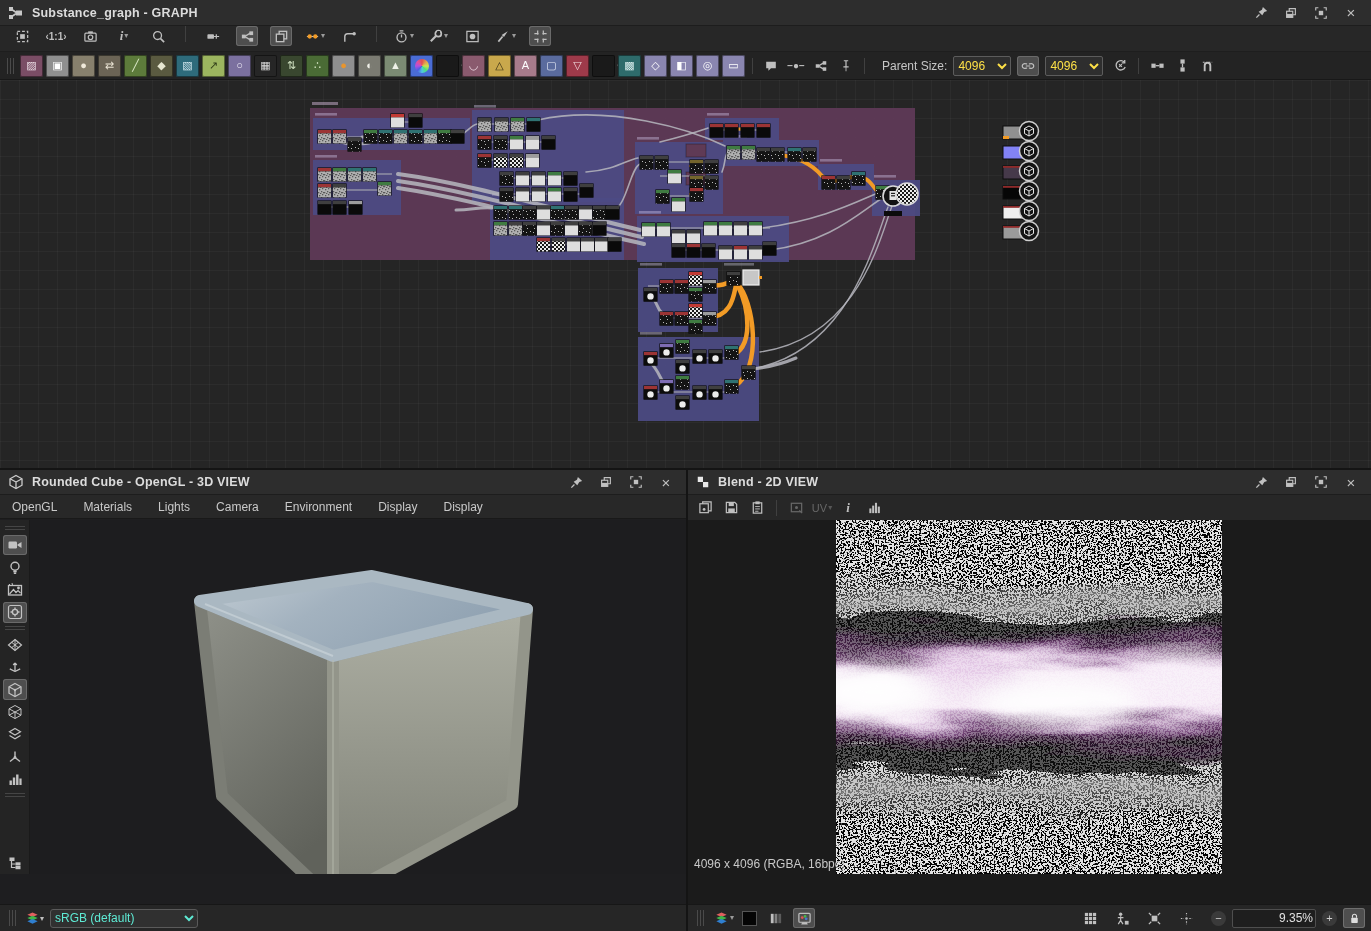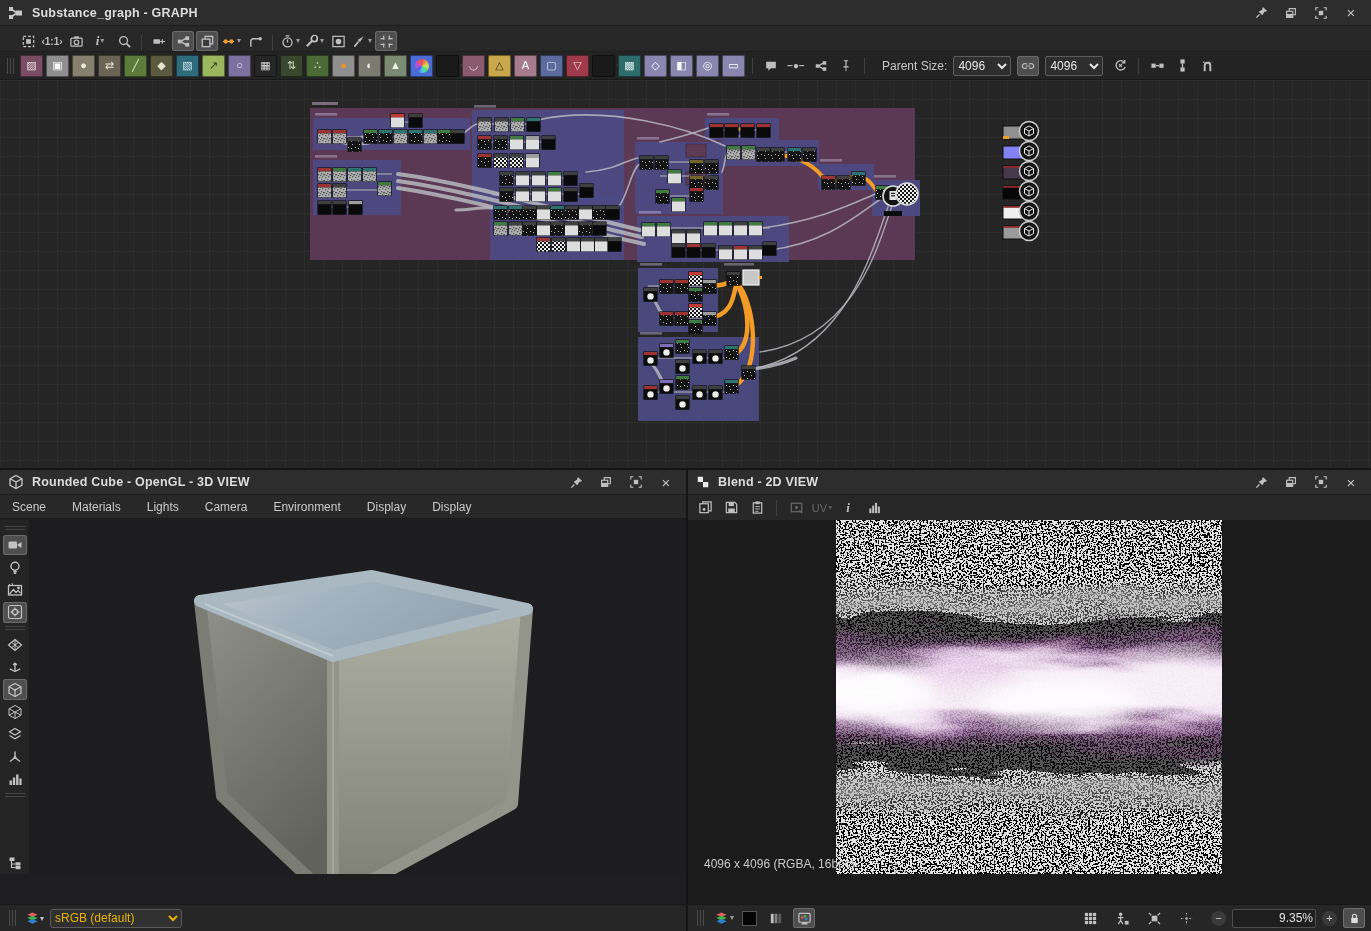--- a/index.html
+++ b/index.html
@@ -6,60 +6,60 @@
   body{width:1371px;height:931px;overflow:hidden;font-family:"Liberation Sans",sans-serif;
        -webkit-font-smoothing:antialiased;color:#ccc;position:relative;}
   .panel-title{height:26px;background:#2d2d2d;display:flex;align-items:center;
        border-bottom:1px solid #1d1d1d;box-sizing:border-box;padding:0 8px;gap:8px;}
   .panel-title .t-label{font-size:12.5px;font-weight:bold;color:#dcdcdc;letter-spacing:.2px;white-space:nowrap;}
   .t-right{margin-left:auto;display:flex;align-items:center;gap:14px;padding-right:4px;}
   .t-right .wbtn{width:16px;height:16px;display:flex;align-items:center;justify-content:center;color:#c0c0c0;}
   .icon-svg{display:block;}
   
   #graph-panel{position:absolute;left:0;top:0;width:1371px;height:468px;background:#262626;}
-  #graph-tb1{height:26px;background:#272727;display:flex;align-items:flex-end;padding:0 17px;gap:2px;border-bottom:1px solid #1e1e1e;box-sizing:border-box;}
+  #graph-tb1{height:26px;background:#272727;display:flex;align-items:flex-start;padding:0 11px;gap:12px;border-bottom:1px solid #1e1e1e;box-sizing:border-box;}
   #graph-tb2{height:28px;background:#232323;display:flex;align-items:center;padding:0 4px;gap:3px;border-bottom:1px solid #181818;box-sizing:border-box;}
   .tbtn{min-width:22px;height:20px;border-radius:3px;display:flex;align-items:center;justify-content:center;gap:1px;color:#bfbfbf;}
   .tbtn.active{background:#4e4e4e;box-shadow:inset 0 0 0 1px #6a6a6a;}
   .tbtn .chev{font-size:8px;color:#9a9a9a;line-height:1;}
   .tsep{width:1px;height:16px;background:#404040;margin:0 4px;}
   .grip{width:7px;height:16px;margin:0 3px;background:repeating-linear-gradient(90deg,#4a4a4a 0 1px,transparent 1px 3px);}
   .pal{width:23px;height:22px;border-radius:2px;display:flex;align-items:center;justify-content:center;
        font-size:11px;line-height:1;box-shadow:inset 0 0 0 1px rgba(0,0,0,.45);}
   .pal .g01{font-size:8px;font-weight:bold;letter-spacing:0;padding-left:37px;}
   .wheel{width:14px;height:14px;border-radius:50%;background:conic-gradient(#e14f4f,#e1a04f,#cfe14f,#4fe17a,#4fc9e1,#4f5ee1,#b44fe1,#e14f9a,#e14f4f);}
   #parentsize{display:flex;align-items:center;gap:6px;margin-left:10px;color:#c6c6c6;font-size:12px;}
-  .combo{background:#2e2e2e;border:1px solid #5c5c5c;border-radius:2px;color:#e5e5e5;font-size:12px;
+  .combo{background:#2e2e2e;border:1px solid #5c5c5c;border-radius:2px;color:#fde047;font-size:12px;
          height:20px;width:58px;font-family:"Liberation Sans",sans-serif;}
   #graph-canvas{position:absolute;left:0;top:80px;width:1371px;height:388px;
      background-color:#252525;
      background-image:linear-gradient(rgba(255,255,255,.032) 1px,transparent 1px),
                       linear-gradient(90deg,rgba(255,255,255,.032) 1px,transparent 1px);
      background-size:19px 19px;}
   
   #bottom{position:absolute;left:0;top:468px;width:1371px;height:463px;display:flex;border-top:2px solid #141414;box-sizing:border-box;}
   #view3d{width:688px;position:relative;border-right:2px solid #141414;box-sizing:border-box;background:#1e1e20;}
   #view2d{flex:1;position:relative;background:#1b1b1b;}
   #menubar3d{height:24px;background:#282828;border-bottom:1px solid #191919;display:flex;align-items:center;
       gap:26px;padding-left:12px;font-size:12px;color:#c9c9c9;box-sizing:border-box;}
   #canvas3d{position:absolute;left:0;top:50px;width:686px;height:354px;background:#1d1d1f;overflow:hidden;}
   #strip3d{position:absolute;left:0;top:0;width:30px;height:354px;background:#242424;border-right:1px solid #1a1a1a;
       display:flex;flex-direction:column;align-items:center;padding-top:4px;box-sizing:border-box;}
   .sbtn{width:24px;height:24px;margin:1px 0;border-radius:3px;display:flex;align-items:center;justify-content:center;color:#c2c2c2;}
   .sbtn.active{background:#4e4e4e;box-shadow:inset 0 0 0 1px #6a6a6a;}
   .ssep{width:20px;height:7px;margin:2px 0;background:repeating-linear-gradient(#454545 0 1px,transparent 1px 3px);}
   .statusbar{position:absolute;left:0;bottom:0;width:100%;height:27px;background:#262626;border-top:1px solid #171717;
       display:flex;align-items:center;padding:0 6px;gap:6px;box-sizing:border-box;font-size:12px;}
-  select.cs{background:#303030;border:1px solid #5a5a5a;border-radius:3px;color:#eab308;height:19px;font-size:12px;
-      width:132px;font-family:"Liberation Sans",sans-serif;}
+  select.cs{background:#303030;border:1px solid #5a5a5a;border-radius:3px;color:#5eead4;height:19px;font-size:12px;
+      width:148px;font-family:"Liberation Sans",sans-serif;}
   #tb2d{height:26px;background:#272727;border-bottom:1px solid #191919;display:flex;align-items:center;gap:4px;
       padding:0 6px;box-sizing:border-box;}
   #canvas2d{position:absolute;left:0;top:50px;width:683px;height:354px;background:#1b1b1b;overflow:hidden;}
   #texwrap{position:absolute;left:148px;top:0;width:386px;height:354px;}
-  #sizelabel{position:absolute;left:16px;bottom:3px;font-size:12px;color:#c9c9c9;}
+  #sizelabel{position:absolute;left:6px;bottom:3px;font-size:12px;color:#c9c9c9;}
   .dis{opacity:.42;}
   .uvtext{font-size:11px;color:#bdbdbd;font-weight:normal;}
   #zoomgroup{margin-left:auto;display:flex;align-items:center;gap:6px;}
   .roundbtn{width:15px;height:15px;border-radius:50%;background:#3a3a3a;color:#cfcfcf;display:flex;align-items:center;
       justify-content:center;font-size:11px;line-height:1;}
   #zoominput{width:78px;height:17px;background:#1e1e1e;border:1px solid #4e4e4e;border-radius:2px;color:#e0e0e0;
       text-align:right;font-size:12px;padding:0 2px;font-family:"Liberation Sans",sans-serif;}
   .lockbtn{width:22px;height:20px;border-radius:3px;background:#4e4e4e;box-shadow:inset 0 0 0 1px #6f6f6f;
       display:flex;align-items:center;justify-content:center;}
   .swatch-black{width:15px;height:15px;background:#050505;box-shadow:inset 0 0 0 1px #555;}
@@ -1421,21 +1421,21 @@
           </span>
         <span class="wbtn">
             <svg class="icon-svg" width="14" height="14" viewBox="0 0 16 16">
               <use href="#sym-maximize"></use>
             </svg>
           </span>
         <span class="wbtn" style="font-size:15px">×</span>
       </div>
     </div>
     <div id="menubar3d">
-        <span>Scene</span>
+        <span>OpenGL</span>
         <span>Materials</span>
         <span>Lights</span>
         <span>Camera</span>
         <span>Environment</span>
         <span>Display</span>
         <span>Display</span>
       </div>
     <div id="canvas3d">
       <svg width="686" height="354" viewBox="0 0 686 354">
         <defs>

